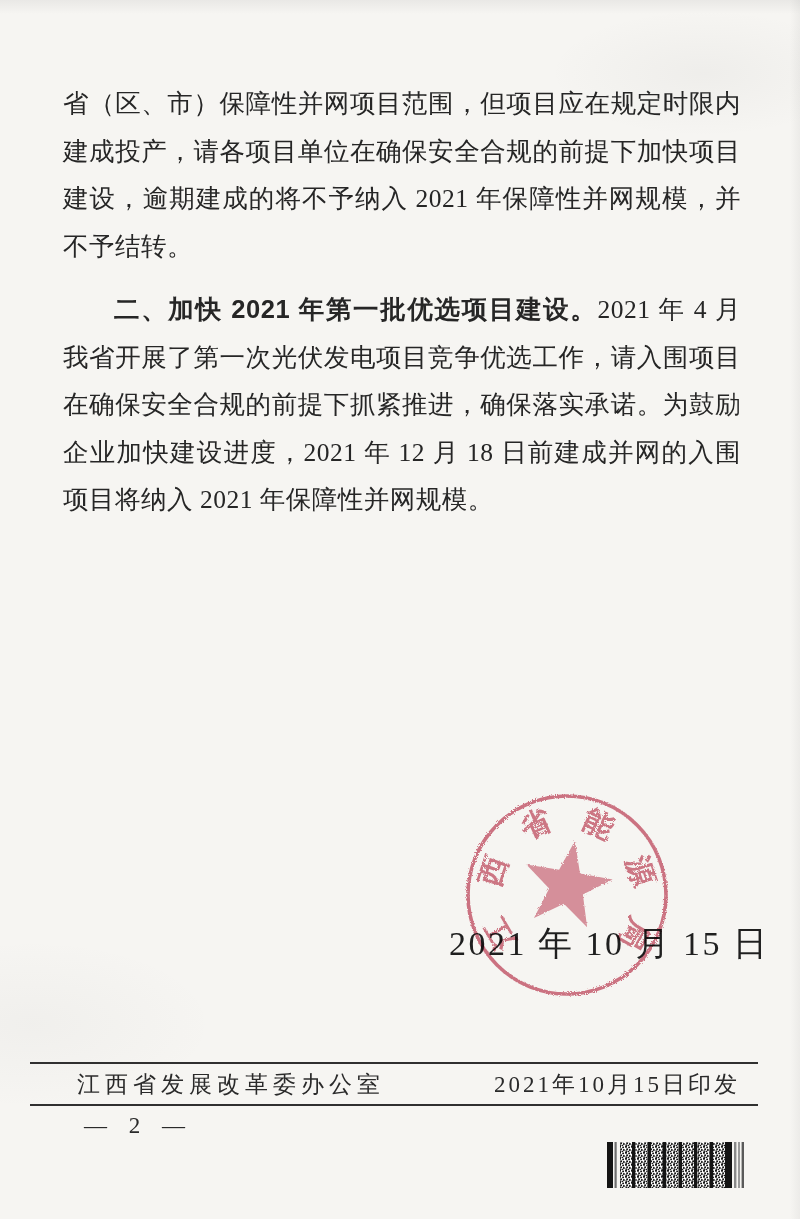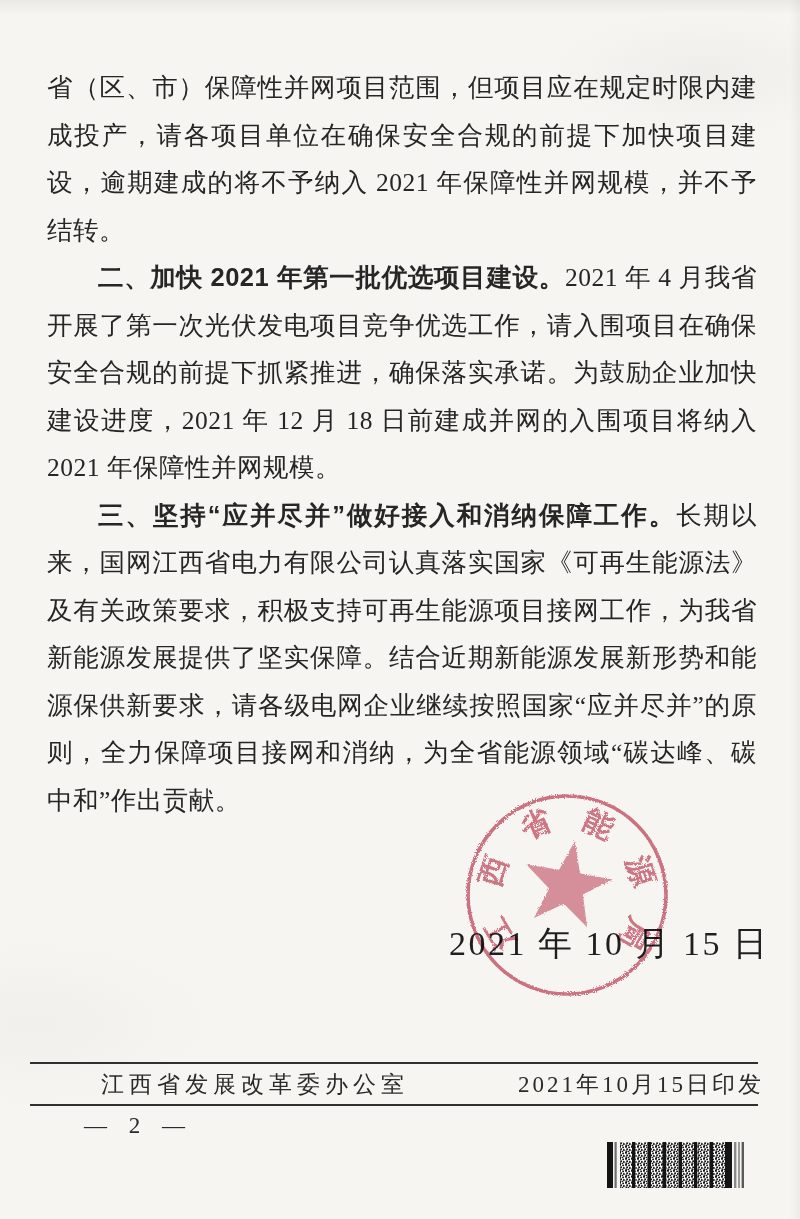--- a/index.html
+++ b/index.html
@@ -16,39 +16,39 @@
   .scan-blotch{position:absolute;left:0;top:0;width:800px;height:1219px;pointer-events:none;
     background:
       radial-gradient(220px 90px at 88% 6%,rgba(100,100,100,.05),rgba(0,0,0,0) 70%),
       radial-gradient(260px 120px at 4% 84%,rgba(100,100,100,.04),rgba(0,0,0,0) 70%);}
 
   .doc-body{
     position:absolute;left:47px;top:64px;width:710px;
     font-size:25.5px;line-height:47.5px;color:#262626;
     text-align:justify;letter-spacing:.5px;
   }
-  .doc-body p{margin:0;}
+  .doc-body p{margin:16px;}
   .doc-body p.indent{text-indent:2em;}
   .lead{font-weight:700;font-family:"Liberation Sans","DejaVu Sans",sans-serif;letter-spacing:.5px;}
 
   .issue-date{
     position:absolute;left:449px;top:921px;
     font-size:34px;color:#1f1f1f;letter-spacing:2.5px;white-space:nowrap;
   }
 
   .seal{
     position:absolute;left:461px;top:789px;width:212px;height:212px;
     mix-blend-mode:multiply;opacity:.88;
   }
 
   .rule{position:absolute;left:30px;width:728px;height:2px;background:#303030;}
   .rule-top{top:1062px;}
   .rule-bottom{top:1104px;}
   .footer-row{
-    position:absolute;left:46px;top:1064px;width:728px;height:40px;
+    position:absolute;left:22px;top:1064px;width:728px;height:40px;
     display:flex;justify-content:space-between;align-items:center;
     box-sizing:border-box;padding:0 10px 0 55px;
     font-size:23px;color:#2a2a2a;
   }
   .footer-office{letter-spacing:5px;}
   .footer-printdate{letter-spacing:3px;}
 
   .page-num{
     position:absolute;left:84px;top:1113px;
     font-size:23px;color:#2a2a2a;letter-spacing:8px;white-space:nowrap;
@@ -59,21 +59,20 @@
 </head>
 <body>
 
 <div class="scan-edge-top"></div>
 <div class="scan-edge-right"></div>
 <div class="scan-blotch"></div>
 
 <div class="doc-body">
   <p><span>省（区、市）保障性并网项目范围，但项目应在规定时限内建成投产，请各项目单位在确保安全合规的前提下加快项目建设，逾期建成的将不予纳入 2021 年保障性并网规模，并不予结转。</span></p>
   <p class="indent"><span class="lead">二、加快 2021 年第一批优选项目建设。</span><span>2021 年 4 月我省开展了第一次光伏发电项目竞争优选工作，请入围项目在确保安全合规的前提下抓紧推进，确保落实承诺。为鼓励企业加快建设进度，2021 年 12 月 18 日前建成并网的入围项目将纳入 2021 年保障性并网规模。</span></p>
-  <p class="indent"><span class="lead">三、坚持“应并尽并”做好接入和消纳保障工作。</span><span>长期以来，国网江西省电力有限公司认真落实国家《可再生能源法》及有关政策要求，积极支持可再生能源项目接网工作，为我省新能源发展提供了坚实保障。结合近期新能源发展新形势和能源保供新要求，请各级电网企业继续按照国家“应并尽并”的原则，全力保障项目接网和消纳，为全省能源领域“碳达峰、碳中和”作出贡献。</span></p>
 </div>
 
 <div class="issue-date">2021 年 10 月 15 日</div>
 
 <div class="seal">
   <svg width="212" height="212" viewBox="0 0 212 212">
     <defs>
       <filter id="roughen" x="-10%" y="-10%" width="120%" height="120%">
         <feTurbulence type="fractalNoise" baseFrequency="0.9" numOctaves="2" result="n"></feTurbulence>
         <feDisplacementMap in="SourceGraphic" in2="n" scale="3.5"></feDisplacementMap>

